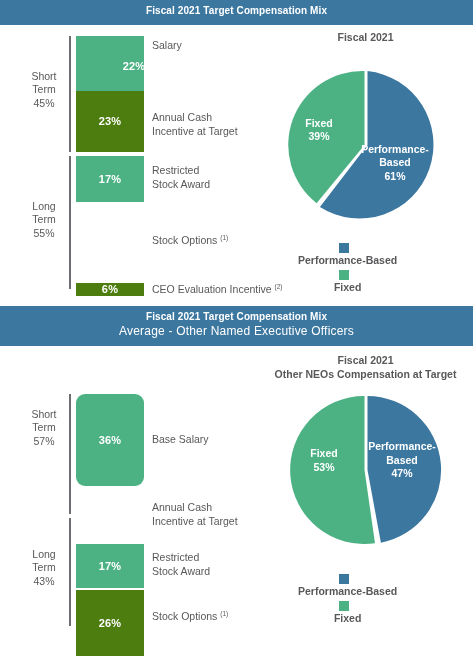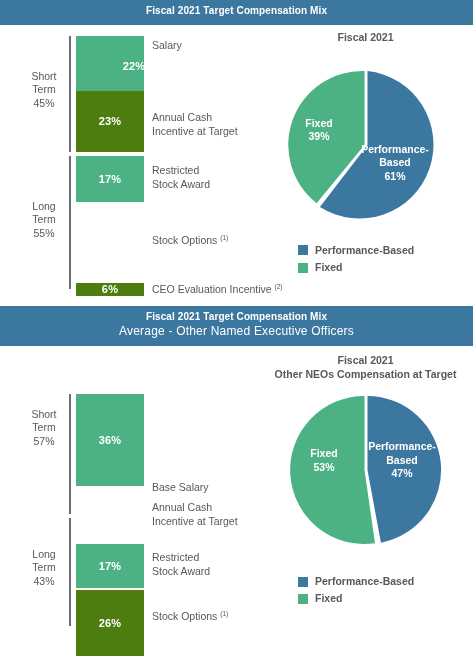--- a/index.html
+++ b/index.html
@@ -121,20 +121,21 @@
   .legend {
     position: absolute;
     font-size: 10.5px;
     line-height: 1.45;
     color: #58585b;
   }
   .legend-row {
     display: flex;
     align-items: center;
     margin-bottom: 2px;
+    flex-direction: column;
   }
   .swatch {
     width: 10px;
     height: 10px;
     margin-right: 7px;
     flex: 0 0 10px;
   }
   .swatch.blue { background: #3c77a0; }
   .swatch.green { background: #4cb284; }
 </style>
@@ -257,24 +258,24 @@
         <div>57%</div>
       </div>
 
       <div class="bracket-line" style="top:172px;height:108px;"></div>
       <div class="bracket-label" style="top:202px;">
         <div>Long</div>
         <div>Term</div>
         <div>43%</div>
       </div>
 
-      <div class="bar green" style="top:48px;height:92px;">
+      <div class="bar green" style="top:48px;height:92px;border-radius:9px;">
         <span class="bar-value">36%</span>
       </div>
-      <div class="bar-label" style="top:87px;margin-top:48px;">
+      <div class="bar-label" style="top:87px;">
         <div>Base Salary</div>
       </div>
 
       <div class="bar-label" style="top:155px;">
         <div>Annual Cash</div>
         <div>Incentive at Target</div>
       </div>
 
       <div class="bar green" style="top:198px;height:44px;">
         <span class="bar-value">17%</span>

